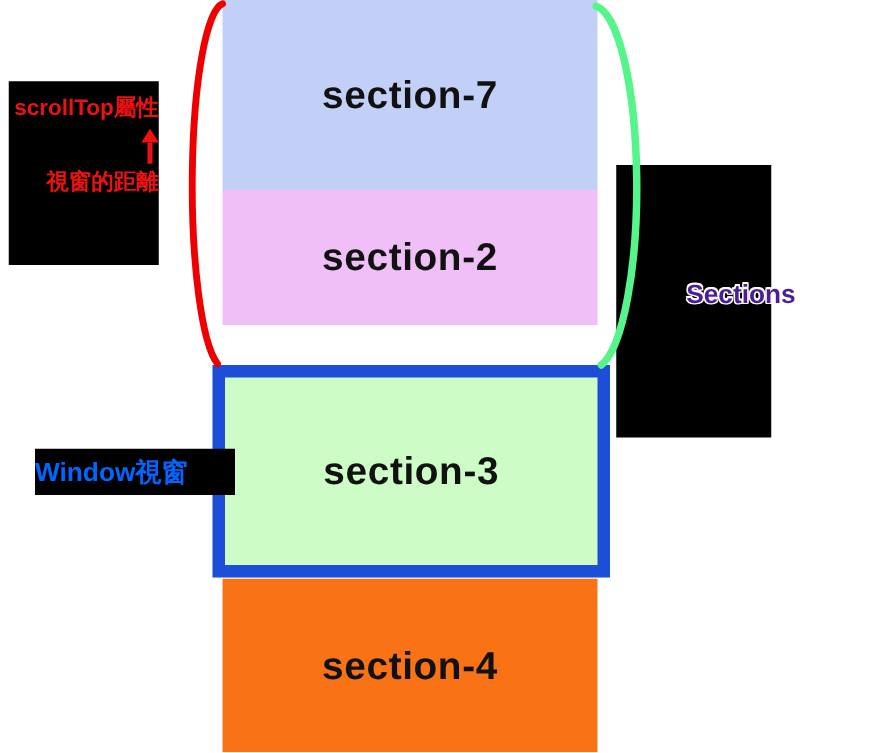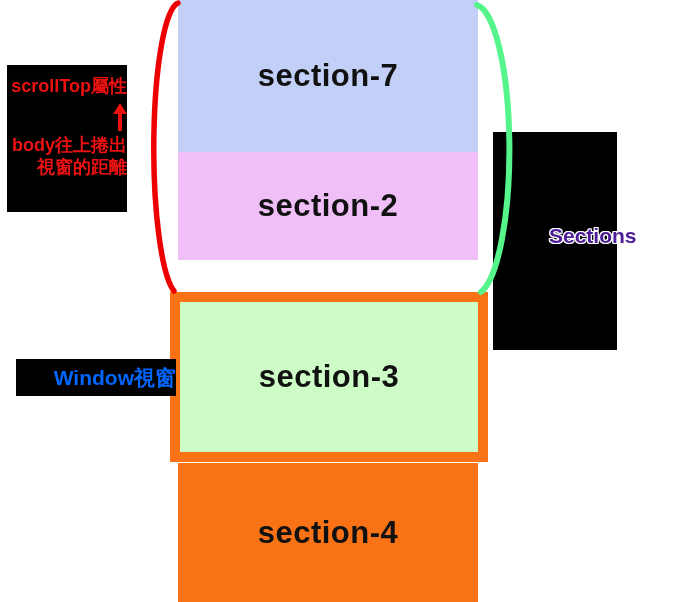--- a/index.html
+++ b/index.html
@@ -10,43 +10,43 @@
   .section{
     position:absolute;left:178px;width:300px;
     display:flex;align-items:center;justify-content:center;
     font-size:31px;font-weight:600;color:#111;letter-spacing:0.5px;
   }
   #sec1{top:0;height:152px;}
   #sec2{top:152px;height:108px;}
   #sec4{top:463px;height:139px;}
   .window-frame{
     position:absolute;left:170px;top:292px;width:318px;height:170px;
-    box-sizing:border-box;border:10px solid #f97316;
+    box-sizing:border-box;border:10px solid #1d4ed8;
     display:flex;align-items:center;justify-content:center;
     font-size:31px;font-weight:600;color:#111;letter-spacing:0.5px;
     z-index:2;
   }
   .arcs{position:absolute;left:0;top:0;z-index:5;pointer-events:none;}
   .black-box{position:absolute;background:#000;z-index:4;}
   #scrolltop-box{
     left:7px;top:65px;width:120px;height:147px;
     display:flex;flex-direction:column;align-items:flex-end;
     padding-top:11px;box-sizing:border-box;
     font-weight:bold;font-size:18px;line-height:1.22;text-align:center;
   }
   #scrolltop-box .red-line{color:#ee1111;}
   .arrow-up{display:flex;flex-direction:column;align-items:center;margin:5px 0 4px 0;}
   .arrow-up .head{
     width:0;height:0;border-left:7px solid transparent;border-right:7px solid transparent;
     border-bottom:11px solid #ee1111;
   }
   .arrow-up .stem{width:4px;height:17px;background:#ee1111;}
   #window-label-box{
-    left:16px;top:359px;width:160px;height:37px;
-    display:flex;align-items:center;justify-content:flex-end;
+    left:28px;top:359px;width:160px;height:37px;
+    display:flex;align-items:center;justify-content:flex-start;
     font-weight:bold;font-size:21px;
   }
   #right-box{left:493px;top:132px;width:124px;height:218px;}
   #right-label{
     position:absolute;left:549px;top:224px;z-index:6;
     font-size:21px;font-weight:bold;color:#4c1d95;white-space:nowrap;
     text-shadow:-1px -1px 0 #fff,1px -1px 0 #fff,-1px 1px 0 #fff,1px 1px 0 #fff,
                 0 -1px 0 #fff,0 1px 0 #fff,-1px 0 0 #fff,1px 0 0 #fff;
   }
 </style>
@@ -69,21 +69,20 @@
   <div class="section" id="sec4" style="background-color: #f97316;">
     <span>section-4</span>
   </div>
 
   <div class="black-box" id="scrolltop-box" style="background-color: rgb(0, 0, 0);">
     <span class="red-line" style="color: rgb(238, 17, 17);">scrollTop屬性</span>
     <span class="arrow-up">
       <span class="head"></span>
         <span class="stem"></span>
     </span>
-    <span class="red-line" style="color: rgb(238, 17, 17);">body往上捲出</span>
     <span class="red-line" style="color: rgb(238, 17, 17);">視窗的距離</span>
   </div>
 
   <div class="black-box" id="window-label-box" style="background-color: rgb(0, 0, 0);">
     <span style="color: rgb(0, 102, 255);">Window視窗</span>
   </div>
 
   <div class="black-box" id="right-box" style="background-color: rgb(0, 0, 0);"></div>
   <span id="right-label">Sections</span>
 

